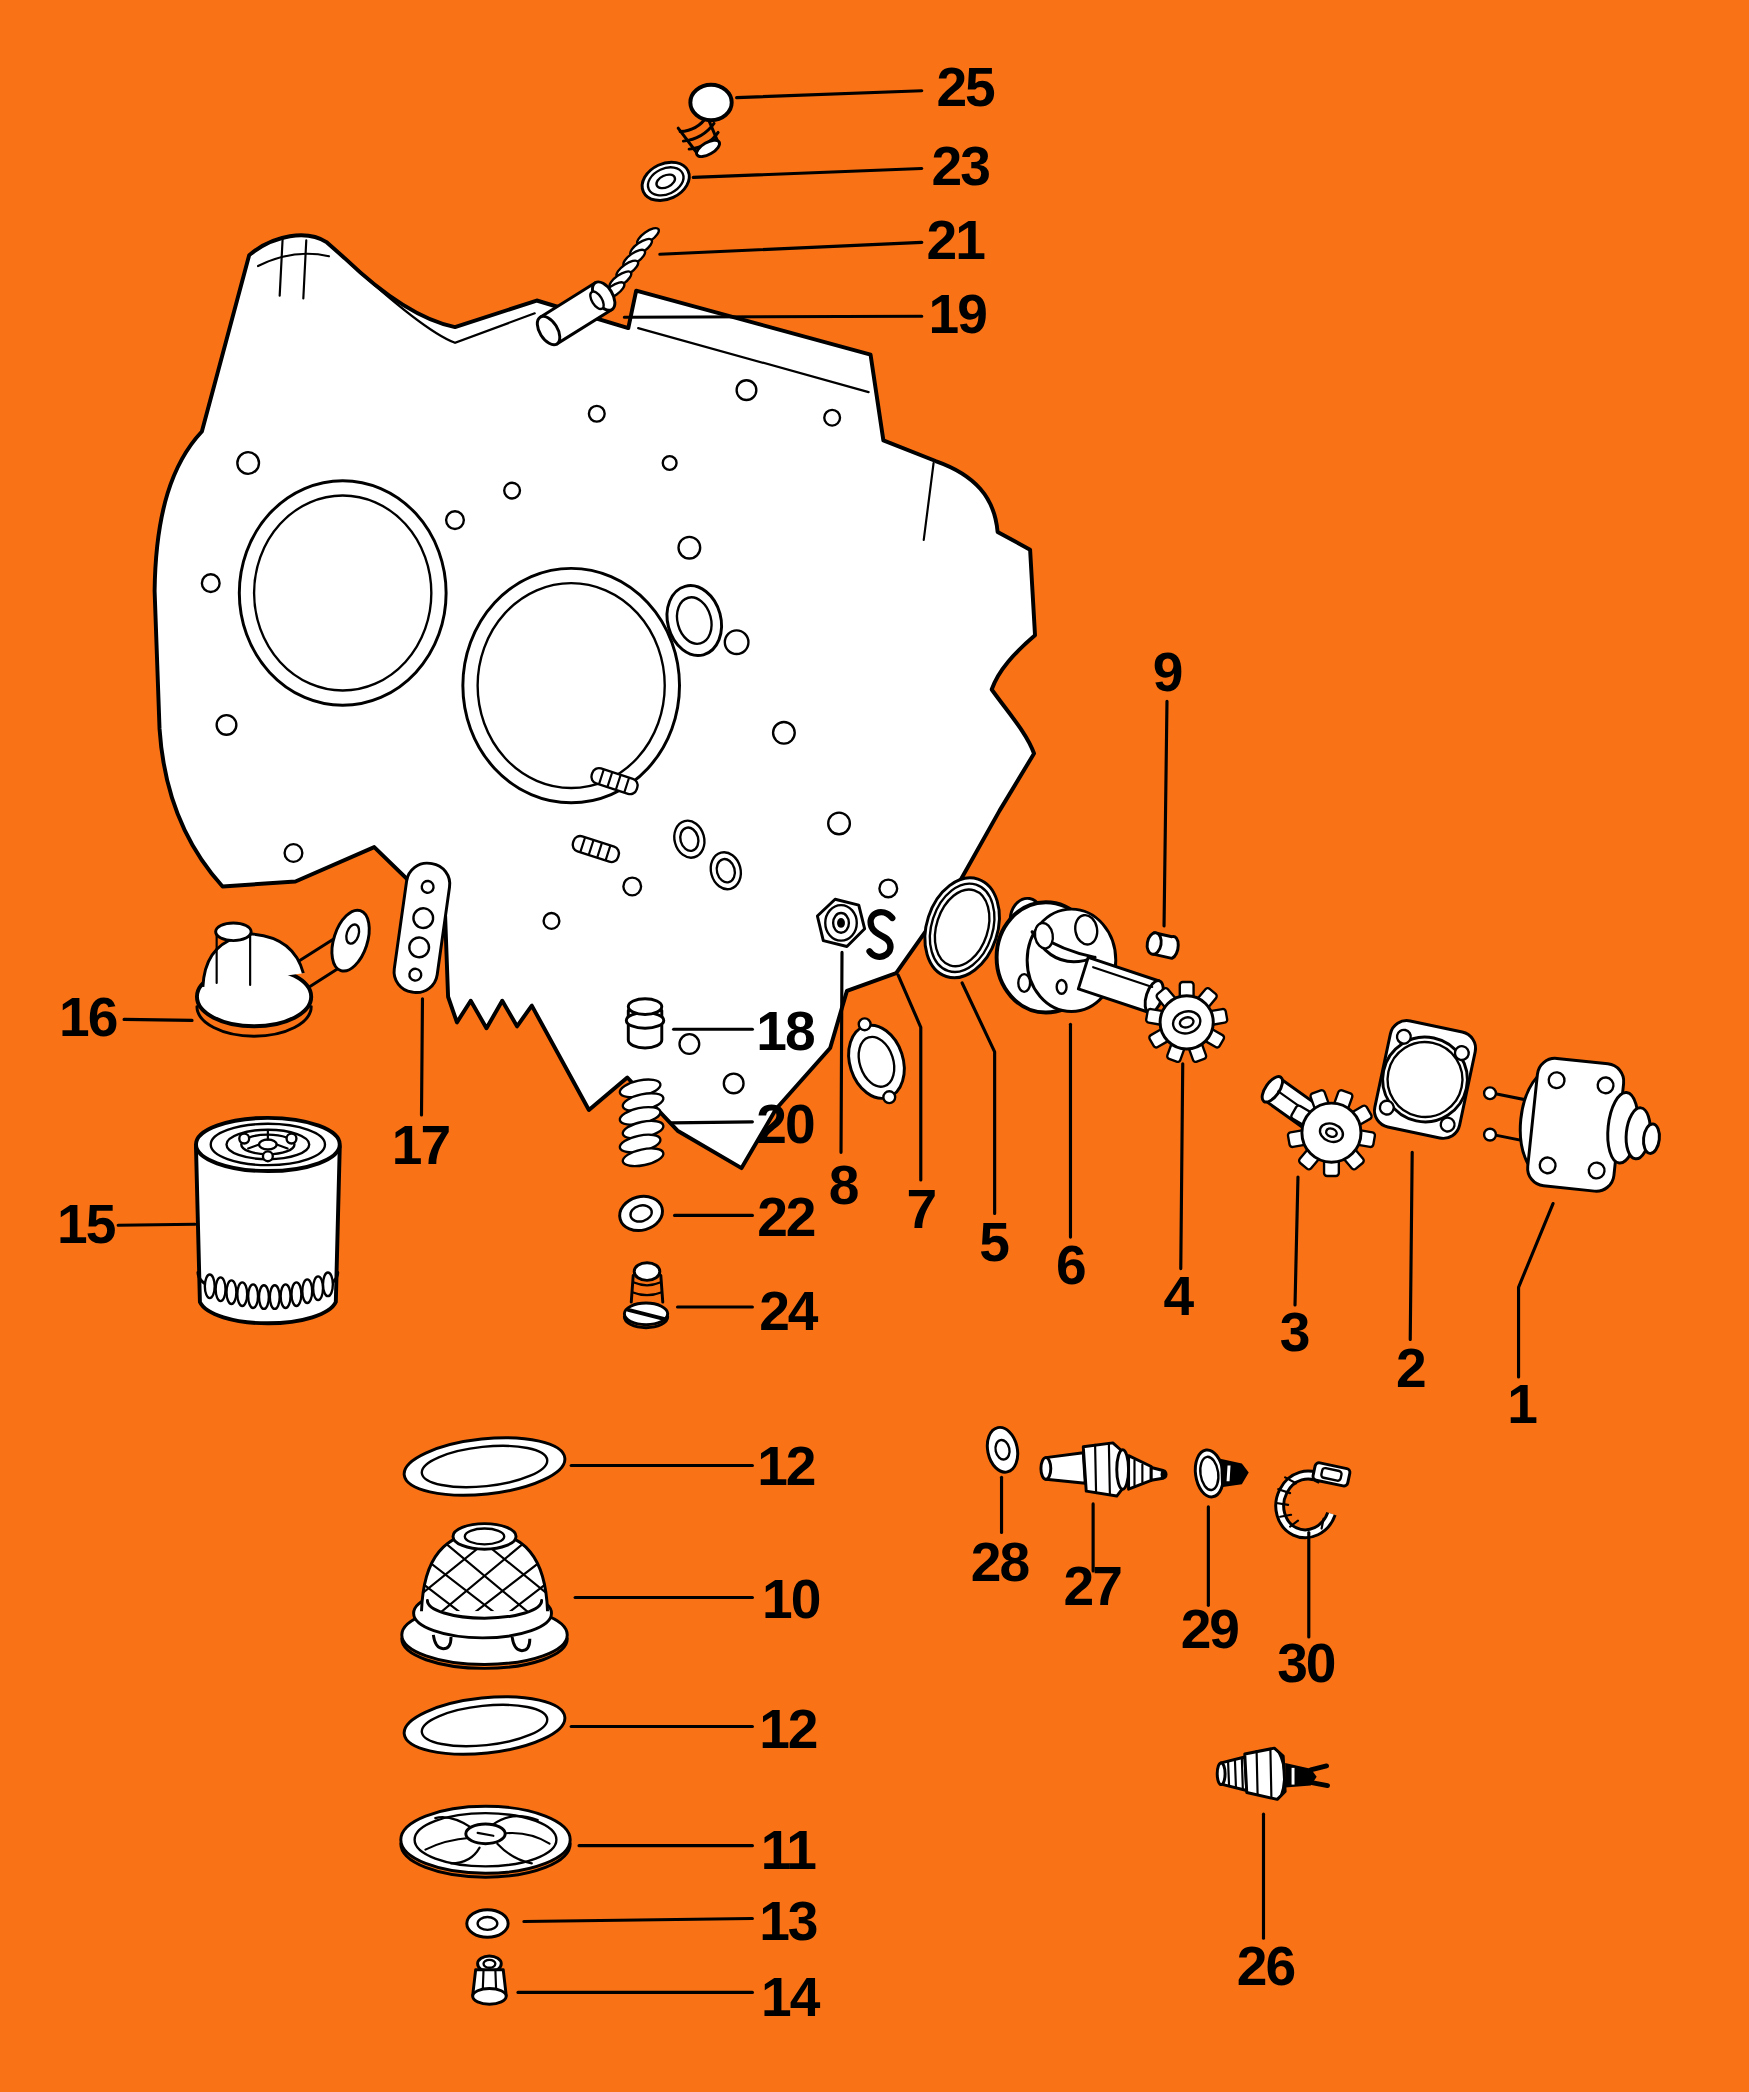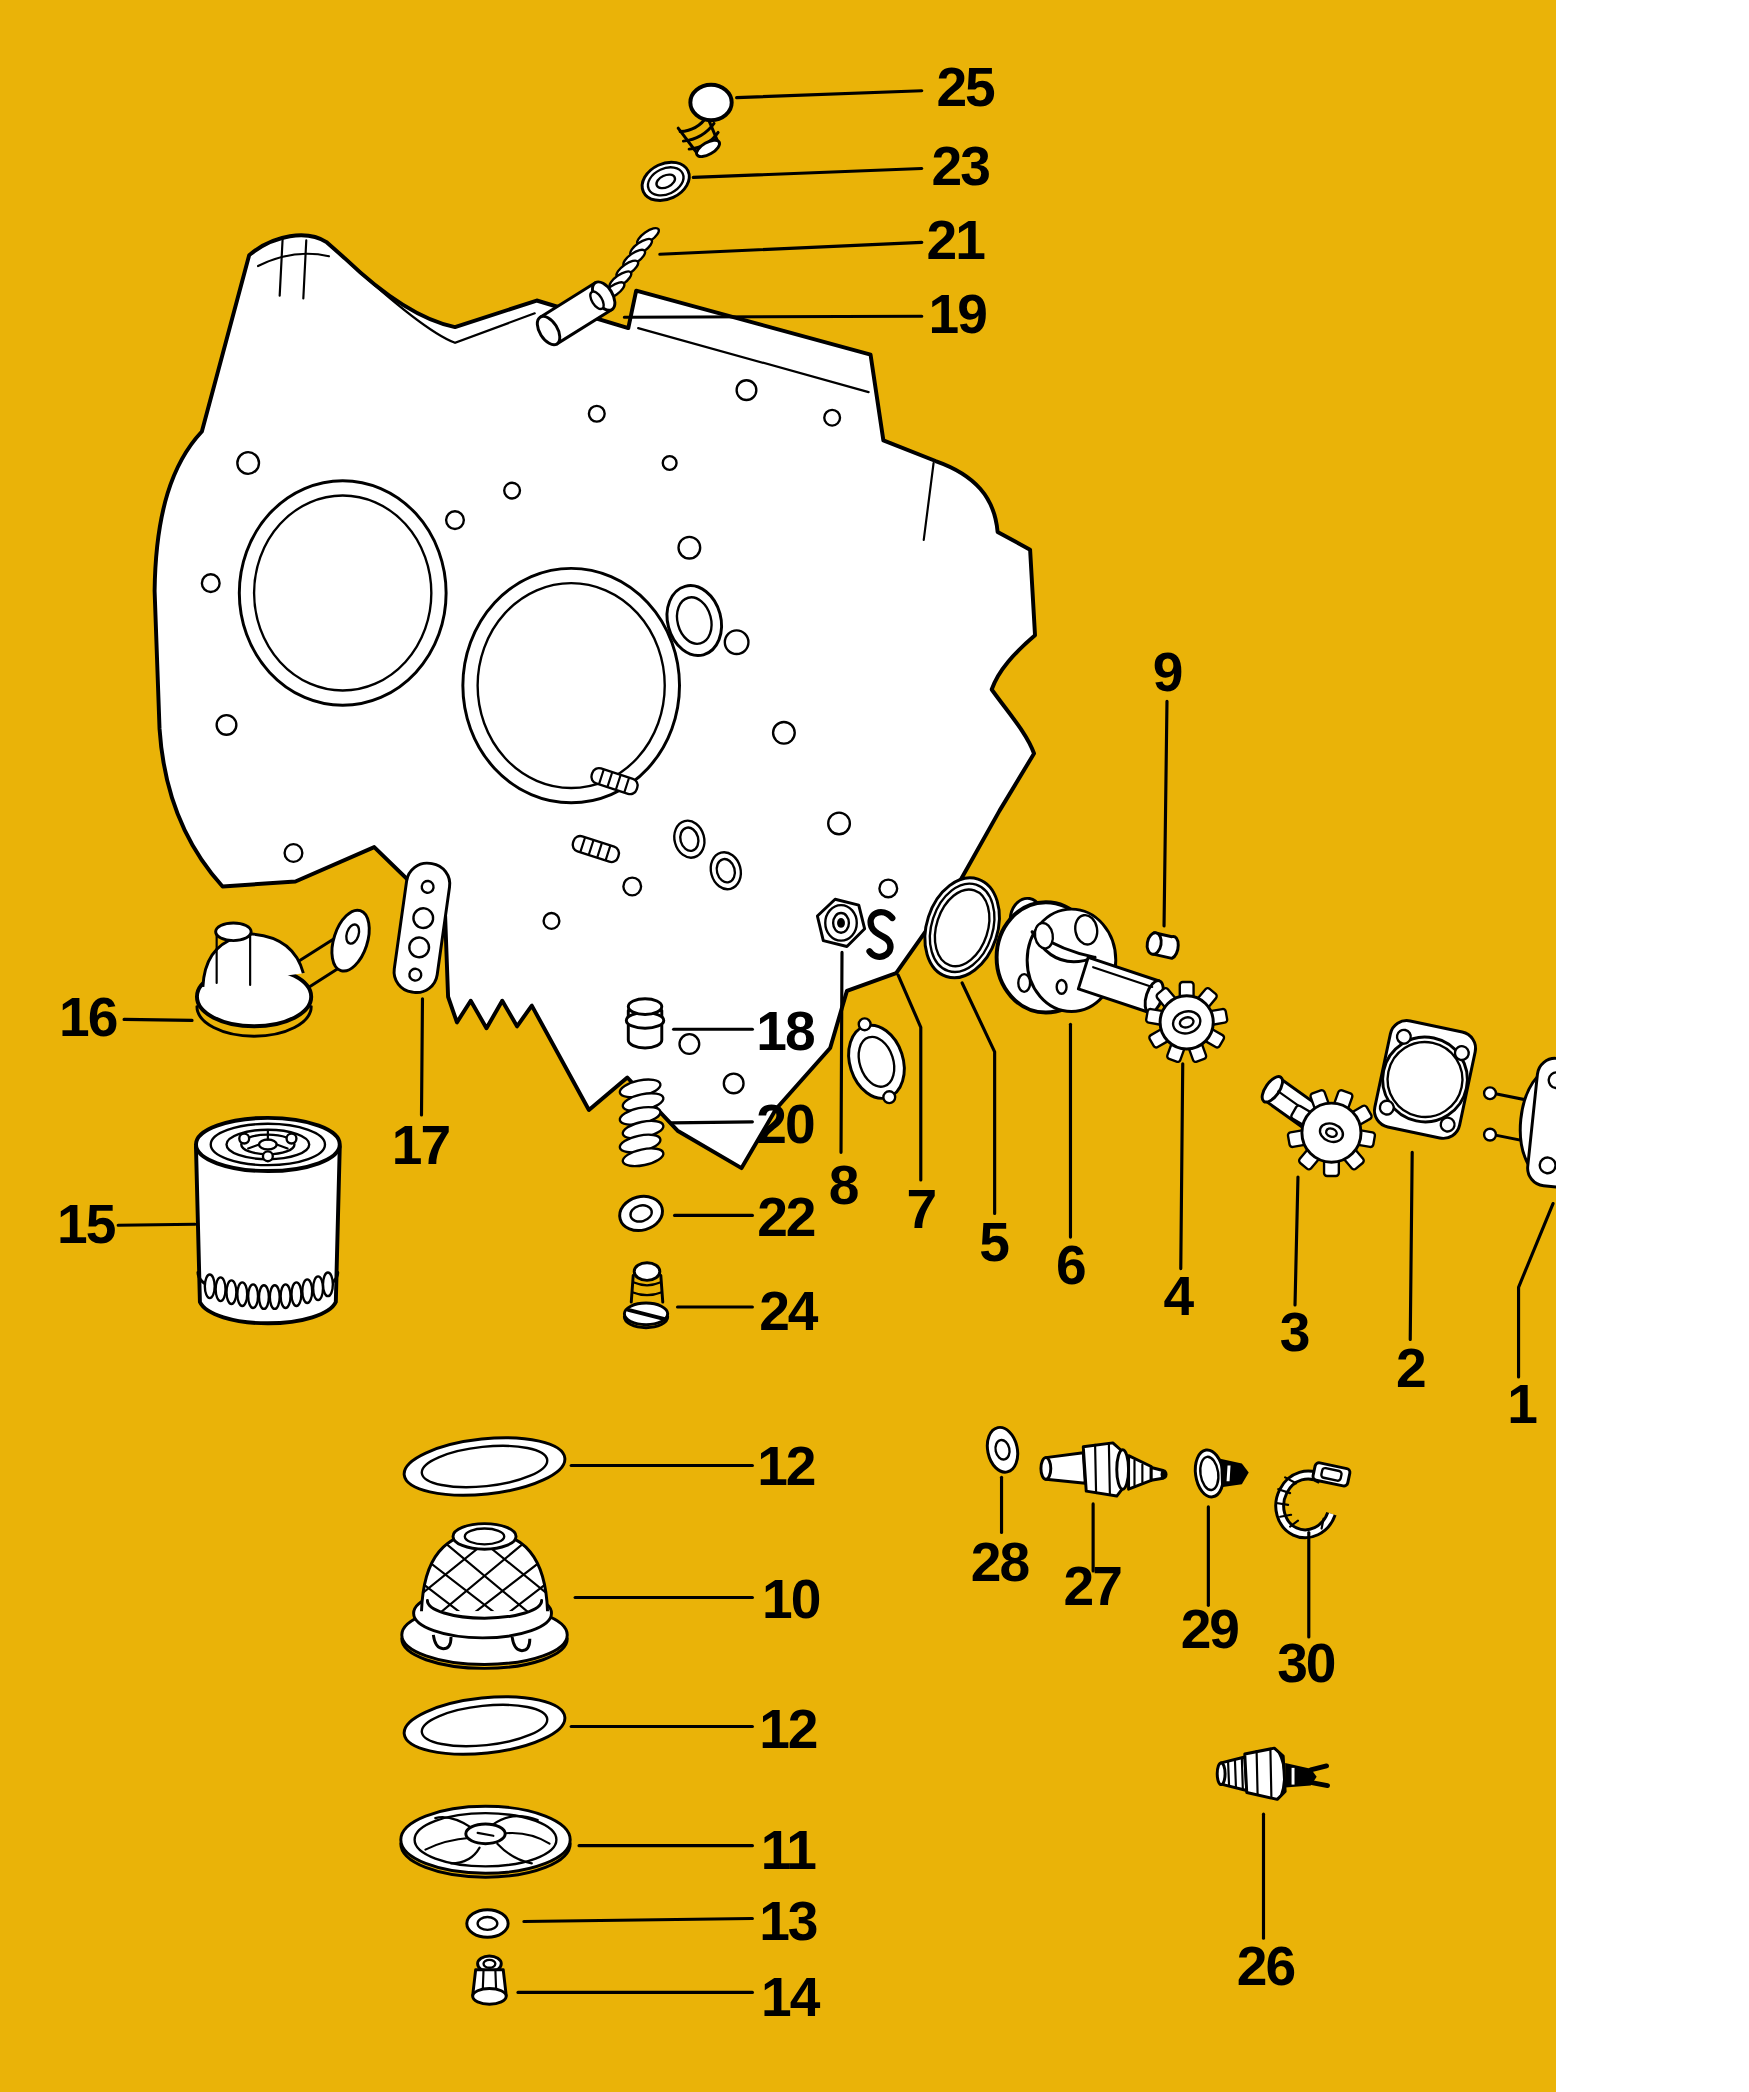--- a/index.html
+++ b/index.html
@@ -1,16 +1,16 @@
 <!DOCTYPE html>
 <html><head>
 <meta charset="utf-8">
 <style>
   html,body{margin:0;padding:0;background:#ffffff;}
-  .page{position:relative;width:1556px;height:2092px;background:#eab308;overflow:hidden;}
+  .page{position:relative;width:1749px;height:2092px;background:#f97316;overflow:hidden;}
   svg{display:block;}
   .o4{fill:#ffffff;stroke:#000000;stroke-width:4;stroke-linejoin:round;}
   .o3{fill:#ffffff;stroke:#000000;stroke-width:3;stroke-linejoin:round;}
   .o2{fill:#ffffff;stroke:#000000;stroke-width:2.4;stroke-linejoin:round;}
   .l4{fill:none;stroke:#000000;stroke-width:4;stroke-linecap:round;}
   .l3{fill:none;stroke:#000000;stroke-width:3;stroke-linecap:round;}
   .l2{fill:none;stroke:#000000;stroke-width:2.2;stroke-linecap:round;}
   .ld{fill:none;stroke:#000000;stroke-width:3.2;stroke-linecap:round;stroke-linejoin:round;}
   .blk{fill:#000000;stroke:none;}
   .num{font-family:"Liberation Sans",sans-serif;font-weight:bold;font-size:56px;fill:#000000;letter-spacing:-2px;}

